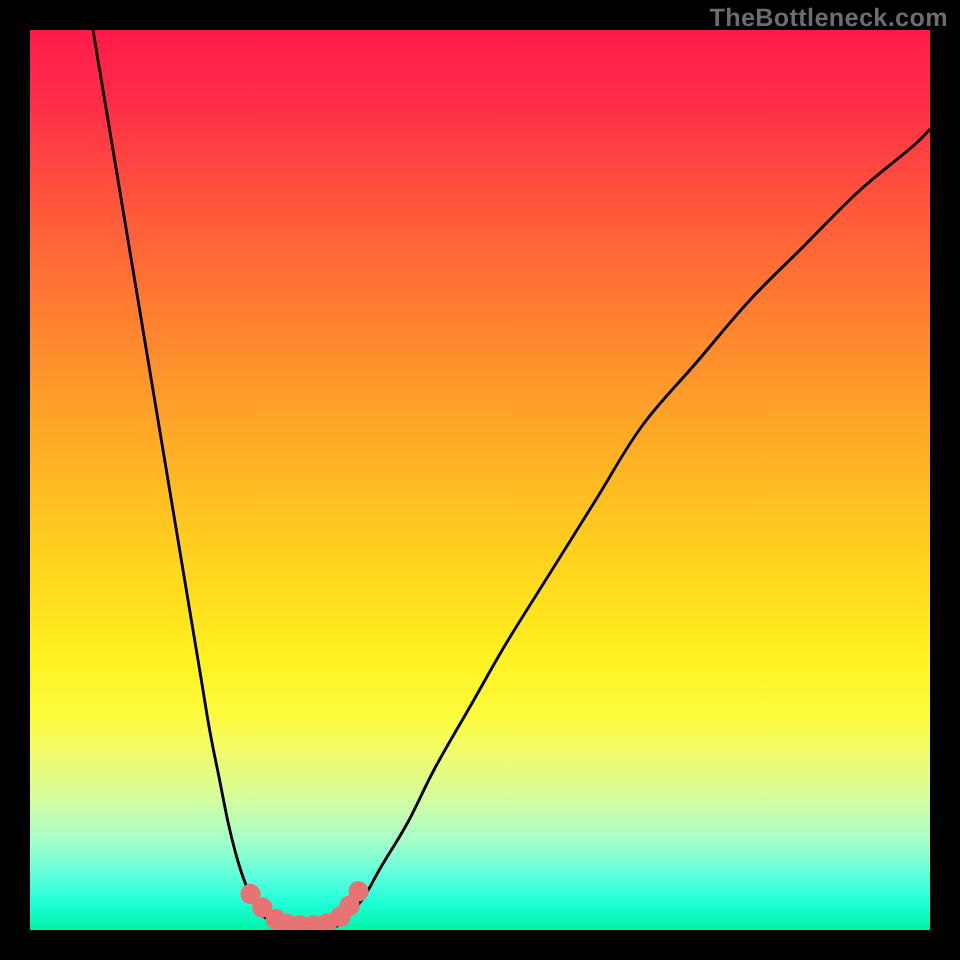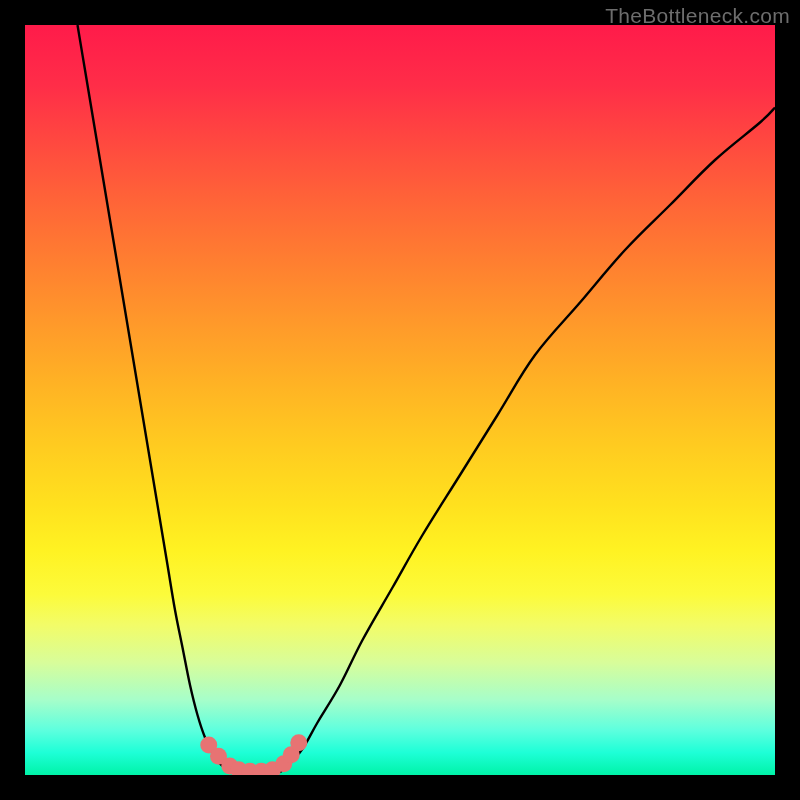--- a/index.html
+++ b/index.html
@@ -36,21 +36,21 @@
        #1effd7 97%,
        #00f3a8 100%
     );
   }
   .watermark {
     position: absolute;
     top: 4px;
     right: 10px;
     color: #6d6d6d;
     font-size: 21px;
-    font-weight: 400;
+    font-weight: 700;
     letter-spacing: 0.3px;
     z-index: 20;
   }
   svg.plot {
     position: absolute;
     left: 25px;
     top: 25px;
     width: 750px;
     height: 750px;
     z-index: 10;

